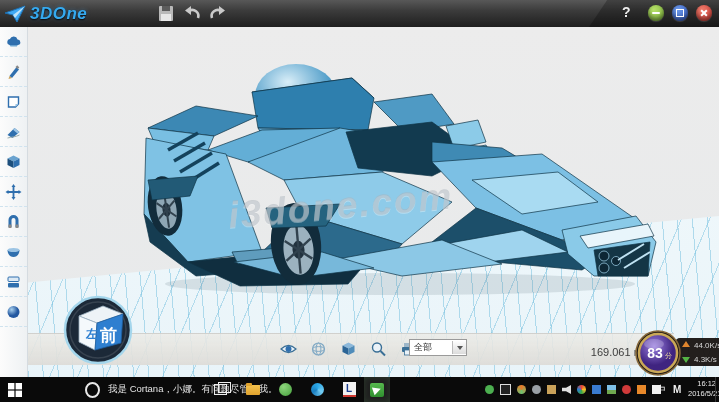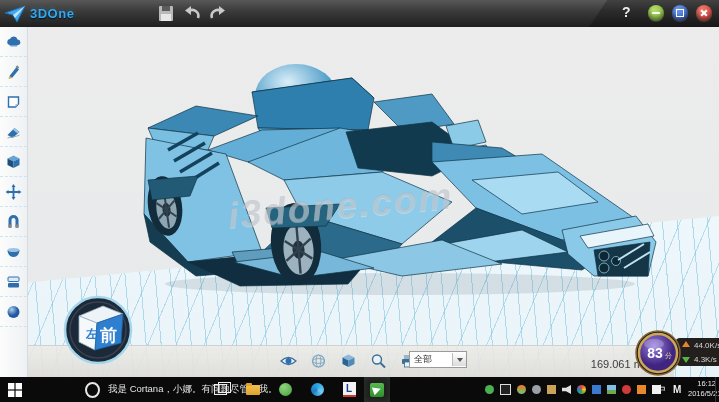--- a/index.html
+++ b/index.html
@@ -5,21 +5,21 @@
   html,body{margin:0;padding:0}
   body{width:719px;height:402px;position:relative;overflow:hidden;
        font-family:"Liberation Sans","DejaVu Sans",sans-serif;background:#e9eaeb;user-select:none}
 
   
   .titlebar{position:absolute;left:0;top:0;width:719px;height:27px;
     background:linear-gradient(#585858 0%,#3b3b3b 40%,#1f1f1f 100%);z-index:50}
   .titlebar:after{content:"";position:absolute;right:0;top:0;width:130px;height:27px;
     background:rgba(0,0,0,.25);clip-path:polygon(14% 0,100% 0,100% 100%,0 100%)}
   .logo{position:absolute;left:4px;top:0;height:27px;display:flex;align-items:center;gap:4px;z-index:2}
-  .logo-text{font-weight:bold;font-size:13px;color:#35a9ef;
+  .logo-text{font-style:italic;font-weight:bold;font-size:17px;color:#35a9ef;
     text-shadow:0 1px 2px #000,0 0 4px rgba(80,180,255,.4);letter-spacing:.5px}
   .tb-ico{position:absolute;top:5px;width:18px;height:17px;z-index:2}
   .tb-title{position:absolute;left:322px;top:7px;font-size:11px;color:#d6d6d6;z-index:3;white-space:nowrap}
   .tb-help{position:absolute;left:622px;top:4px;font-size:14px;font-weight:bold;color:#eee;z-index:3}
   .wb{position:absolute;top:5px;width:16px;height:16px;border-radius:50%;z-index:3;
       box-shadow:inset 0 -3px 4px rgba(0,0,0,.45),0 1px 1px rgba(255,255,255,.15);
       display:flex;align-items:center;justify-content:center}
   .wb-min{left:648px;background:radial-gradient(circle at 35% 30%,#b7e06a,#7cb33a)}
   .wb-res{left:672px;background:radial-gradient(circle at 35% 30%,#6d9ae8,#3358c0)}
   .wb-close{left:696px;background:radial-gradient(circle at 35% 30%,#ef7d6d,#d03a33)}
@@ -43,21 +43,21 @@
       repeating-linear-gradient(85deg, rgba(122,194,224,.55) 0 1px, transparent 1px 15px),
       repeating-linear-gradient(113deg, rgba(122,194,224,.5) 0 1px, transparent 1px 26px),
       linear-gradient(#f4fafc,#e9f4f9)}
   .car-svg{position:absolute;left:-28px;top:-27px;width:719px;height:402px;z-index:5}
   .car-svg polygon,.car-svg path{stroke:#0f3346;stroke-width:.7;stroke-linejoin:round}
   .watermark{position:absolute;left:200px;top:158px;z-index:8;font-size:37px;font-weight:bold;
     font-style:italic;color:rgba(172,180,188,.5);transform:rotate(-5deg);letter-spacing:2px;
     text-shadow:0 1px 0 rgba(255,255,255,.35);pointer-events:none}
 
   
-  .bottom-band{position:absolute;left:0;bottom:0;width:646px;height:31px;z-index:10;
+  .bottom-band{position:absolute;left:0;bottom:12px;width:646px;height:31px;z-index:10;
     background:linear-gradient(rgba(236,235,231,.85),rgba(222,221,216,.95));border-top:1px solid rgba(200,200,196,.6)}
   .disp-icons{position:absolute;left:252px;top:7px;display:flex;gap:13px;align-items:center}
   .disp-icons .dico{width:17px;height:16px;cursor:pointer}
   .filter-dd{position:absolute;left:381px;top:5px;width:56px;height:15px;background:#fff;
     border:1px solid #9a9a9a;display:flex;align-items:center;cursor:pointer}
   .filter-dd .val{flex:1;font-size:9px;color:#333;padding-left:4px}
   .filter-dd .btn{width:13px;height:13px;border-left:1px solid #bbb;background:linear-gradient(#fdfdfd,#dcdcdc);
     display:flex;align-items:center;justify-content:center}
   .caret{width:0;height:0;border-left:3px solid transparent;border-right:3px solid transparent;border-top:4px solid #555}
   .measure-row{position:absolute;right:4px;bottom:6px;display:flex;align-items:center;gap:4px}

